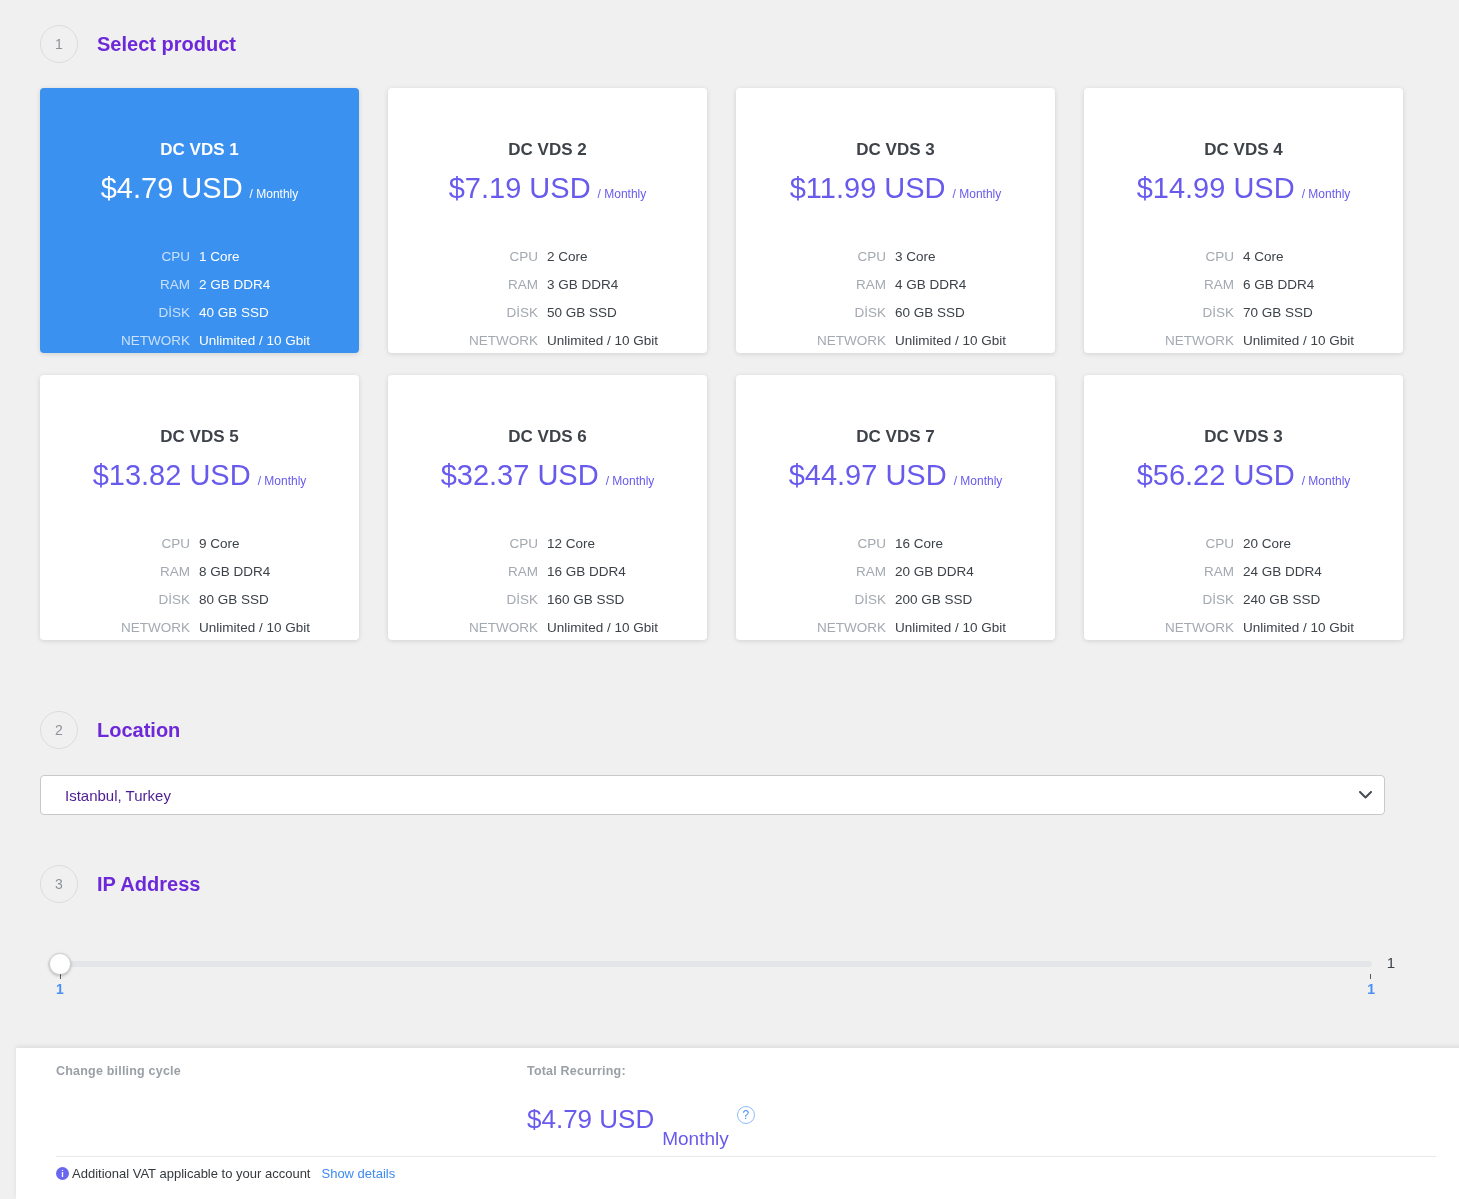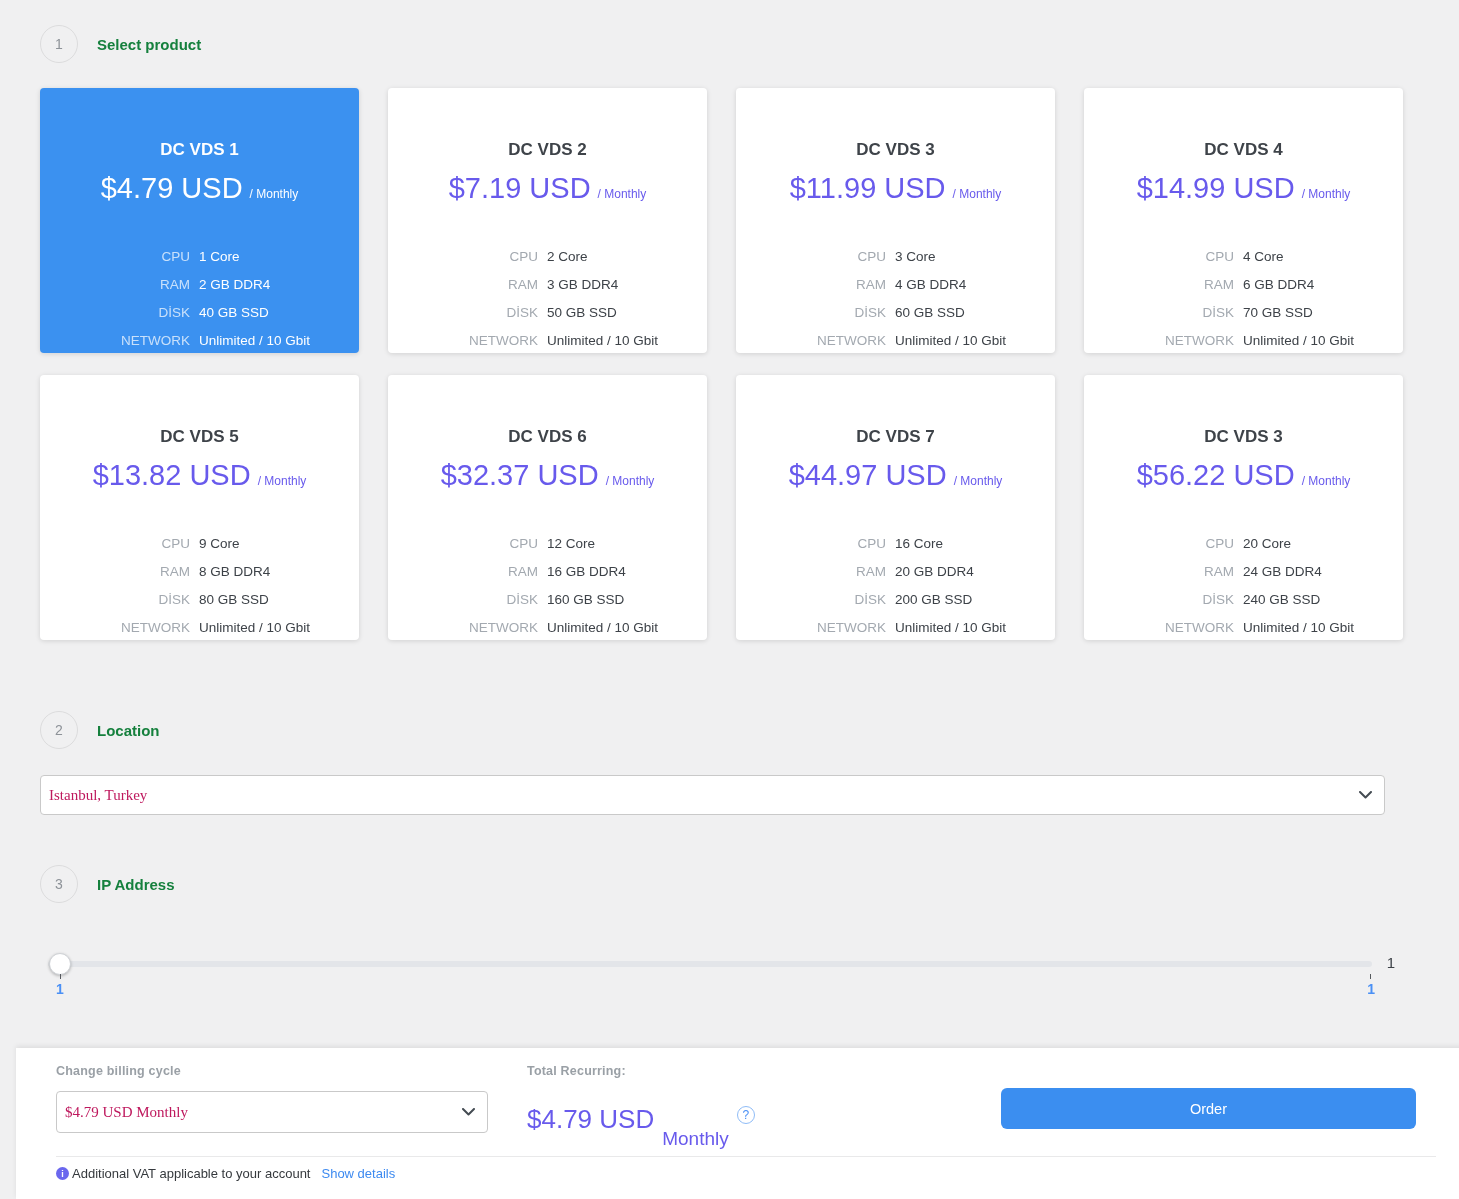--- a/index.html
+++ b/index.html
@@ -13,21 +13,21 @@
   }
   .content { padding:24px 40px 0 40px; }
 
   
   .section-header { display:flex; align-items:center; gap:19px; height:40px; }
   .step-circle {
     width:38px; height:38px; border:1px solid #dcdcdd; border-radius:50%;
     display:flex; align-items:center; justify-content:center;
     color:#8d9298; font-size:14px; flex:0 0 auto;
   }
-  .section-title { font-size:15px; font-weight:bold; color:#15803d; }
+  .section-title { font-size:20px; font-weight:bold; color:#6d28d9; }
 
   
   .product-grid { display:grid; grid-template-columns:repeat(4,319px); gap:22px 29px; margin-top:24px; }
   .card {
     background:#fff; border-radius:4px; height:265px; text-align:center;
     box-shadow:0 1px 5px rgba(0,0,0,0.13); cursor:pointer; overflow:hidden;
   }
   .card-title { margin-top:52px; font-size:17px; font-weight:bold; color:#3e4349; }
   .price-row { margin-top:12px; display:flex; justify-content:center; align-items:baseline; gap:7px; }
   .price  { font-size:29px; color:#685aec; }
@@ -43,22 +43,22 @@
 
   
   .location-header { margin-top:70px; }
   .ip-header { margin-top:49px; }
 
   
   .select-wrap { position:relative; display:block; }
   select {
     appearance:none; -webkit-appearance:none; -moz-appearance:none;
     border:1px solid #c9c9c9; border-radius:4px; background:#fff;
-    padding:0 34px 0 8px; font-size:15px; color:#be185d;
-    font-family:Liberation Serif, serif; outline:none; width:100%;
+    padding:0 34px 0 24px; font-size:15px; color:#4c1d95;
+    font-family:Liberation Sans, sans-serif; outline:none; width:100%;
   }
   .location-select-wrap { margin-top:25px; width:1345px; }
   .location-select-wrap select { height:40px; }
   .chevron {
     position:absolute; right:13px; top:50%; transform:translateY(-50%);
     pointer-events:none; display:flex;
   }
 
   
   .slider-wrap { position:relative; height:70px; margin-top:47px; }
@@ -357,42 +357,31 @@
     <div class="tick-label tick-label-min">1</div>
     <div class="tick-label tick-label-max">1</div>
   </div>
 
 </div>
 
 <div class="footer-bar">
 
   <div class="billing-block">
     <div class="footer-label">Change billing cycle</div>
-    <div class="select-wrap billing-select-wrap">
-      <select>
-        <option>$4.79 USD Monthly</option>
-      </select>
-      <span class="chevron">
-        <svg width="13" height="8" viewBox="0 0 13 8">
-            <path d="M1 1 L6.5 6.5 L12 1" fill="none" stroke="#444b52" stroke-width="2" stroke-linecap="round" stroke-linejoin="round"></path>
-          </svg>
-      </span>
-    </div>
   </div>
 
   <div class="total-block">
     <div class="footer-label">Total Recurring:</div>
     <div class="total-row">
       <span class="total-price">$4.79 USD</span>
       <span class="total-period">Monthly</span>
       <span class="help-icon">?</span>
     </div>
   </div>
 
-  <button class="order-button">Order</button>
 
   <div class="footer-divider"></div>
 
   <div class="vat-row">
     <span class="info-icon">i</span>
     <span class="vat-text">Additional VAT applicable to your account</span>
     <a class="vat-link">Show details</a>
   </div>
 
 </div>

